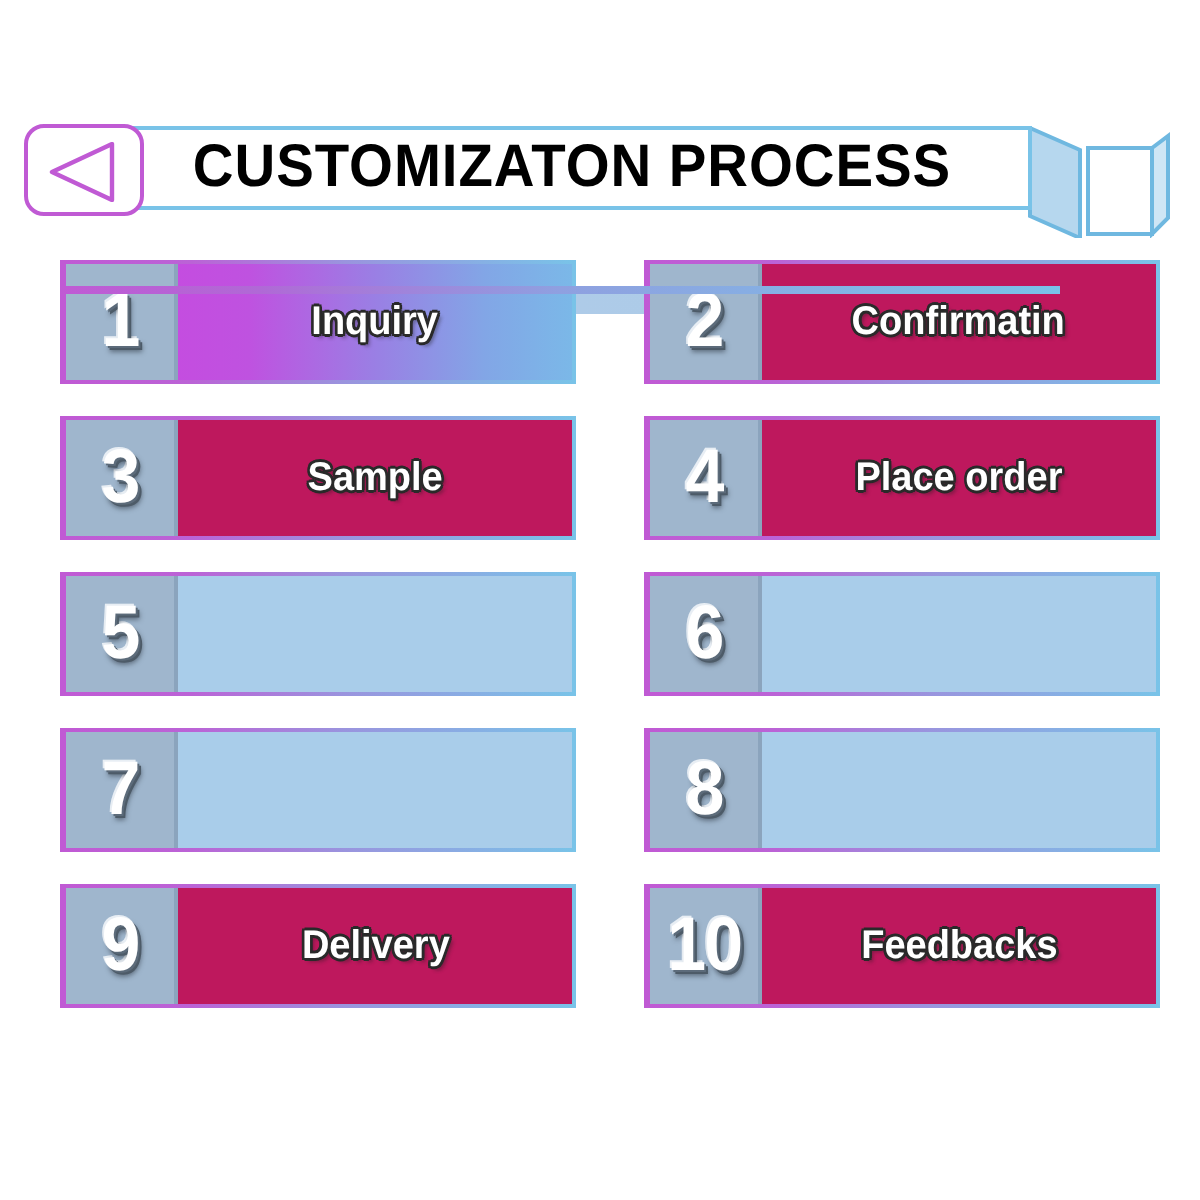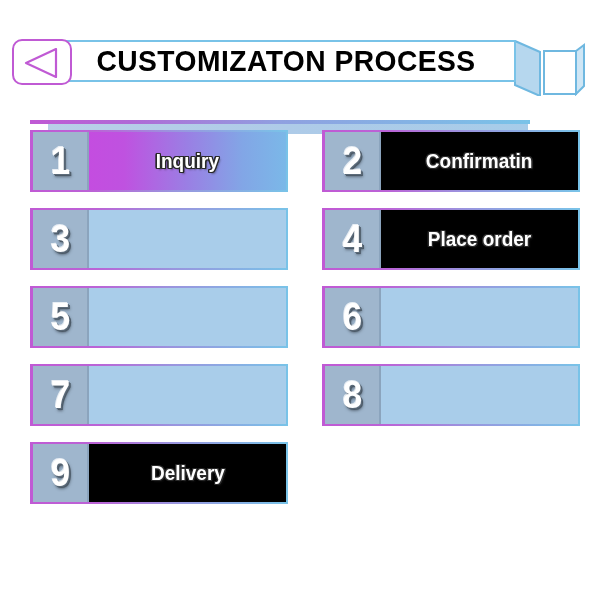--- a/index.html
+++ b/index.html
@@ -12,21 +12,21 @@
     background: #ffffff;
     font-family: "Liberation Sans", sans-serif;
     overflow: hidden;
     position: relative;
   }
 
   
   .banner {
     position: absolute;
     left: 0;
-    top: 28px;
+    top: 51px;
     width: 496px;
     height: 68px;
   }
 
   
   .banner-arrow-plaque {
     position: absolute;
     left: 12px;
     top: 11px;
     width: 60px;
@@ -171,21 +171,21 @@
     letter-spacing: -1px;
     transform: scaleX(0.92);
   }
 
   .step-body {
     flex: 1 1 auto;
     display: flex;
     align-items: center;
     justify-content: center;
     padding: 0 6px;
-    background: #000000;
+    background: #be185d;
   }
   .step-body span {
     font-family: "Liberation Sans Narrow", "Liberation Sans", sans-serif;
     font-weight: bold;
     font-size: 20px;
     line-height: 1.05;
     text-align: center;
     color: #ffffff;
     letter-spacing: 0px;
     text-shadow:
@@ -259,20 +259,23 @@
         <span>Confirmatin</span>
       </div>
     </div>
   </div>
 
   <div class="row r1">
     <div class="step">
       <div class="step-num">
         <span>3</span>
       </div>
+      <div class="step-body">
+        <span>Sample</span>
+      </div>
     </div>
     <div class="step">
       <div class="step-num">
         <span>4</span>
       </div>
       <div class="step-body">
         <span>Place order</span>
       </div>
     </div>
   </div>
@@ -305,15 +308,23 @@
 
   <div class="row r4">
     <div class="step">
       <div class="step-num">
         <span>9</span>
       </div>
       <div class="step-body">
         <span>Delivery</span>
       </div>
     </div>
+    <div class="step">
+      <div class="step-num">
+        <span>10</span>
+      </div>
+      <div class="step-body">
+        <span>Feedbacks</span>
+      </div>
+    </div>
   </div>
 
 </div>
 
 </body></html>

